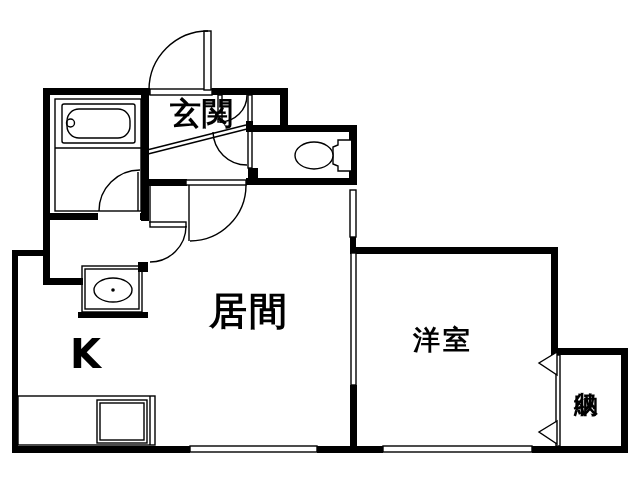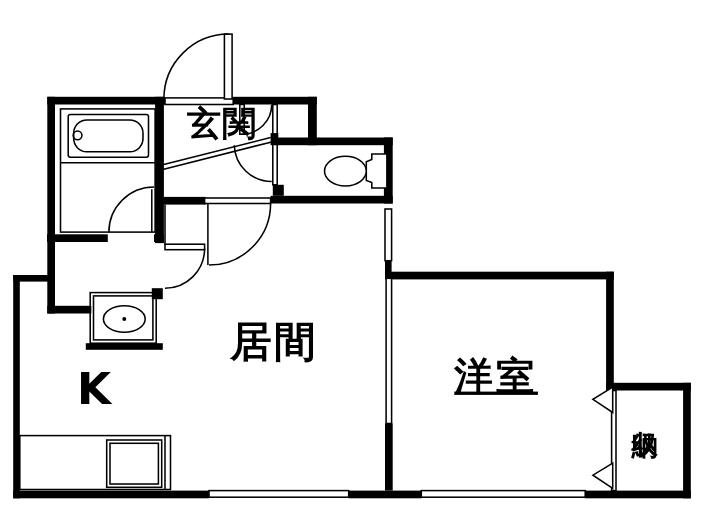--- a/index.html
+++ b/index.html
@@ -4,21 +4,21 @@
 <style>
   html,body{margin:0;padding:0;}
   body{font-family:"DejaVu Sans","Liberation Sans",sans-serif;background:#fff;}
   .plan-container{position:relative;width:640px;height:480px;background:#ffffff;overflow:hidden;text-align:center;}
   .plan-svg{position:absolute;left:0;top:0;}
   .room-label{position:absolute;color:#000;font-weight:bold;white-space:pre;line-height:1;}
   .lbl-entrance{left:170px;top:98px;font-size:31px;letter-spacing:1px;}
   .lbl-utility{left:68px;top:229px;font-size:27px;letter-spacing:8px;}
   .lbl-living{left:209px;top:292px;font-size:38px;letter-spacing:2px;}
   .lbl-kitchen{left:70px;top:334px;font-size:40px;}
-  .lbl-western{left:413px;top:326px;font-size:35px;letter-spacing:3px;text-decoration:underline;}
+  .lbl-western{left:413px;top:326px;font-size:27px;letter-spacing:3px;}
   .lbl-storage{left:574px;top:372px;font-size:24px;writing-mode:vertical-rl;text-orientation:upright;letter-spacing:2px;}
   .wall{fill:#000;}
   .thin{stroke:#000;stroke-width:1.4;fill:none;}
   .thinw{stroke:#000;stroke-width:1.4;fill:#fff;}
 </style>
 </head>
 <body>
 
 <div class="plan-container">
   <svg class="plan-svg" width="640" height="480" viewBox="0 0 640 480">

